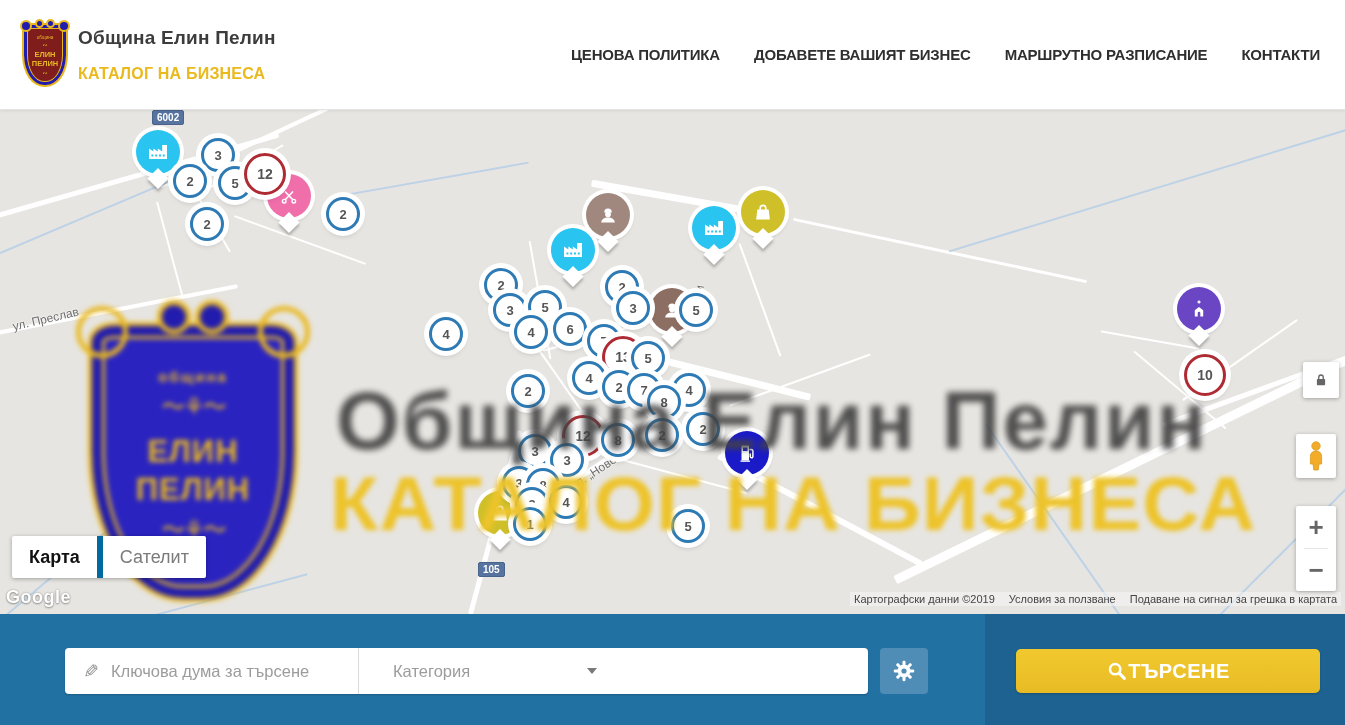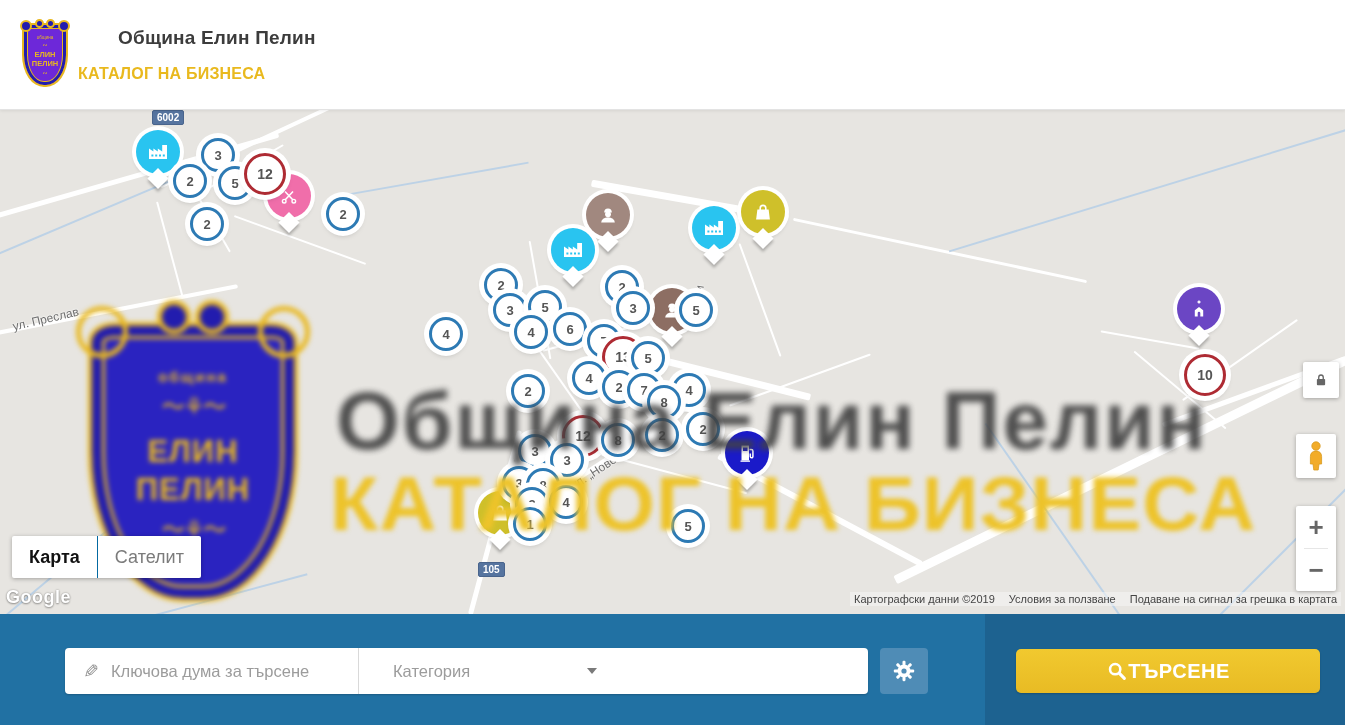--- a/index.html
+++ b/index.html
@@ -4,27 +4,27 @@
 <style>
   * { margin:0; padding:0; box-sizing:border-box; }
   html,body { width:1345px; height:725px; font-family:"Liberation Sans", sans-serif; }
   .app { position:relative; width:1345px; height:725px; overflow:hidden; background:#e7e5e1; }
 
   
   .header { position:absolute; top:0; left:0; width:100%; height:110px; background:#fff;
             border-bottom:1px solid #e3e3e3; box-shadow:0 1px 3px rgba(0,0,0,.08); z-index:20;
             display:flex; align-items:center; justify-content:space-between; padding:0 25px 0 22px; }
   .brand { display:flex; align-items:center; gap:10px; }
-  .brand-text .title { font-size:19px; font-weight:700; color:#3c3c3c; letter-spacing:.2px;margin-left:40px; }
+  .brand-text .title { font-size:19px; font-weight:700; color:#3c3c3c; letter-spacing:.2px; }
   .brand-text .subtitle { font-size:16px; font-weight:700; color:#e9b91e; letter-spacing:.2px; margin-top:16px; }
   .nav { display:flex; align-items:center; gap:34px; }
   .nav a { text-decoration:none; font-size:15px; font-weight:700; color:#2f2f2f; letter-spacing:-0.2px; cursor:pointer; }
 
   
-  .crest { position:relative; background:#6d28d9; border:2px solid #e8b820;
+  .crest { position:relative; background:#7f1d1d; border:2px solid #e8b820;
            box-shadow: inset 0 0 0 3px #221cae, inset 0 0 0 4px #e8b820;
            display:flex; flex-direction:column; align-items:center; justify-content:center; }
   .crest .curl { position:absolute; border:2px solid #e8b820; background:#221cae; border-radius:50%; }
   .crest-sm { width:46px; height:64px; border-radius:7px 7px 22px 22px / 6px 6px 32px 32px; }
   .crest-sm .curl.l { width:12px; height:12px; left:-4px; top:-5px; }
   .crest-sm .curl.r { width:12px; height:12px; right:-4px; top:-5px; }
   .crest-sm .curl.c { width:9px; height:9px; left:50%; margin-left:-10px; top:-6px; }
   .crest-sm .curl.c2 { width:9px; height:9px; left:50%; margin-left:1px; top:-6px; }
   .crest-sm .c-top { font-size:4.5px; color:#e8b820; margin-top:2px; }
   .crest-sm .c-name { font-size:7.5px; line-height:1.15; font-weight:700; color:#e8b820; text-align:center; white-space:pre-line; margin-top:3px; }
@@ -72,21 +72,21 @@
   .crest-wm .curl.c2 { width:34px; height:34px; left:50%; margin-left:2px; top:-26px; border-width:5px; }
   .crest-wm .c-top { font-size:15px; font-weight:700; color:#e8b820; margin-top:-14px; letter-spacing:2px; }
   .crest-wm .c-name { font-size:31px; line-height:1.2; font-weight:700; color:#e8b820; text-align:center; white-space:pre-line; margin-top:14px; letter-spacing:1px; }
   .crest-wm .orn { color:#e8b820; font-size:24px; line-height:1; margin-top:10px; letter-spacing:-2px; }
 
   
   .maptype { position:absolute; z-index:7; left:12px; top:426px; display:flex; background:#fff; border-radius:2px;
              box-shadow:0 1px 4px rgba(0,0,0,.3); height:42px; cursor:pointer; }
   .maptype .mt { display:flex; align-items:center; justify-content:center; padding:0 17px; font-size:18px; }
   .maptype .mt.active { font-weight:700; color:#111; }
-  .maptype .mt.inactive { color:#7b7b7b; border-left:1px solid #0369a1; }
+  .maptype .mt.inactive { color:#7b7b7b; border-left:6px solid #0369a1; }
   .glogo { position:absolute; z-index:7; left:6px; bottom:6px; color:#fff; font-size:18px; font-weight:700; letter-spacing:.5px;
            text-shadow:0 0 2px rgba(0,0,0,.35), 0 1px 2px rgba(0,0,0,.3); cursor:pointer; }
   .attrib { position:absolute; z-index:7; right:4px; bottom:8px; display:flex; gap:14px; font-size:11px; color:#444;
             background:rgba(245,245,245,.55); padding:1px 4px; }
   .attrib span { cursor:pointer;text-align:right; }
   .ctl { position:absolute; z-index:7; background:#fff; box-shadow:0 1px 4px rgba(0,0,0,.3); border-radius:2px; }
   .ctl-lock { left:1303px; top:252px; width:36px; height:36px; display:flex; align-items:center; justify-content:center; cursor:pointer; }
   .ctl-peg  { left:1296px; top:324px; width:40px; height:44px; display:flex; align-items:center; justify-content:center; cursor:pointer; }
   .ctl-zoom { left:1296px; top:396px; width:40px; height:85px; display:flex; flex-direction:column; }
   .zbtn { flex:1; display:flex; align-items:center; justify-content:center; font-size:26px; font-weight:700; color:#666; cursor:pointer; }
@@ -160,20 +160,26 @@
         <div class="orn">∾</div>
         <div class="c-name">ЕЛИН
 ПЕЛИН</div>
         <div class="orn">∾</div>
       </div>
       <div class="brand-text">
         <div class="title">Община Елин Пелин</div>
         <div class="subtitle">КАТАЛОГ НА БИЗНЕСА</div>
       </div>
     </div>
+    <nav class="nav">
+      <a>ЦЕНОВА ПОЛИТИКА</a>
+      <a>ДОБАВЕТЕ ВАШИЯТ БИЗНЕС</a>
+      <a>МАРШРУТНО РАЗПИСАНИЕ</a>
+      <a>КОНТАКТИ</a>
+    </nav>
   </header>
 
   <div class="map">
     <div id="decor-layer">
         <div class="road" style="left: 590px; top: 86.5px; width: 200px; height: 7px; transform: rotate(10deg);"></div>
         <div class="road" style="left: 633px; top: 261.5px; width: 180px; height: 7px; transform: rotate(14deg);"></div>
         <div class="road" style="left: 705px; top: 397px; width: 230px; height: 6px; transform: rotate(28deg);"></div>
         <div class="road" style="left: 870px; top: 355.5px; width: 500px; height: 9px; transform: rotate(-26deg);"></div>
         <div class="road" style="left: 1155px; top: 267.5px; width: 260px; height: 5px; transform: rotate(-20deg);"></div>
         <div class="road" style="left: -45px; top: 67.5px; width: 330px; height: 5px; transform: rotate(-16deg);"></div>

